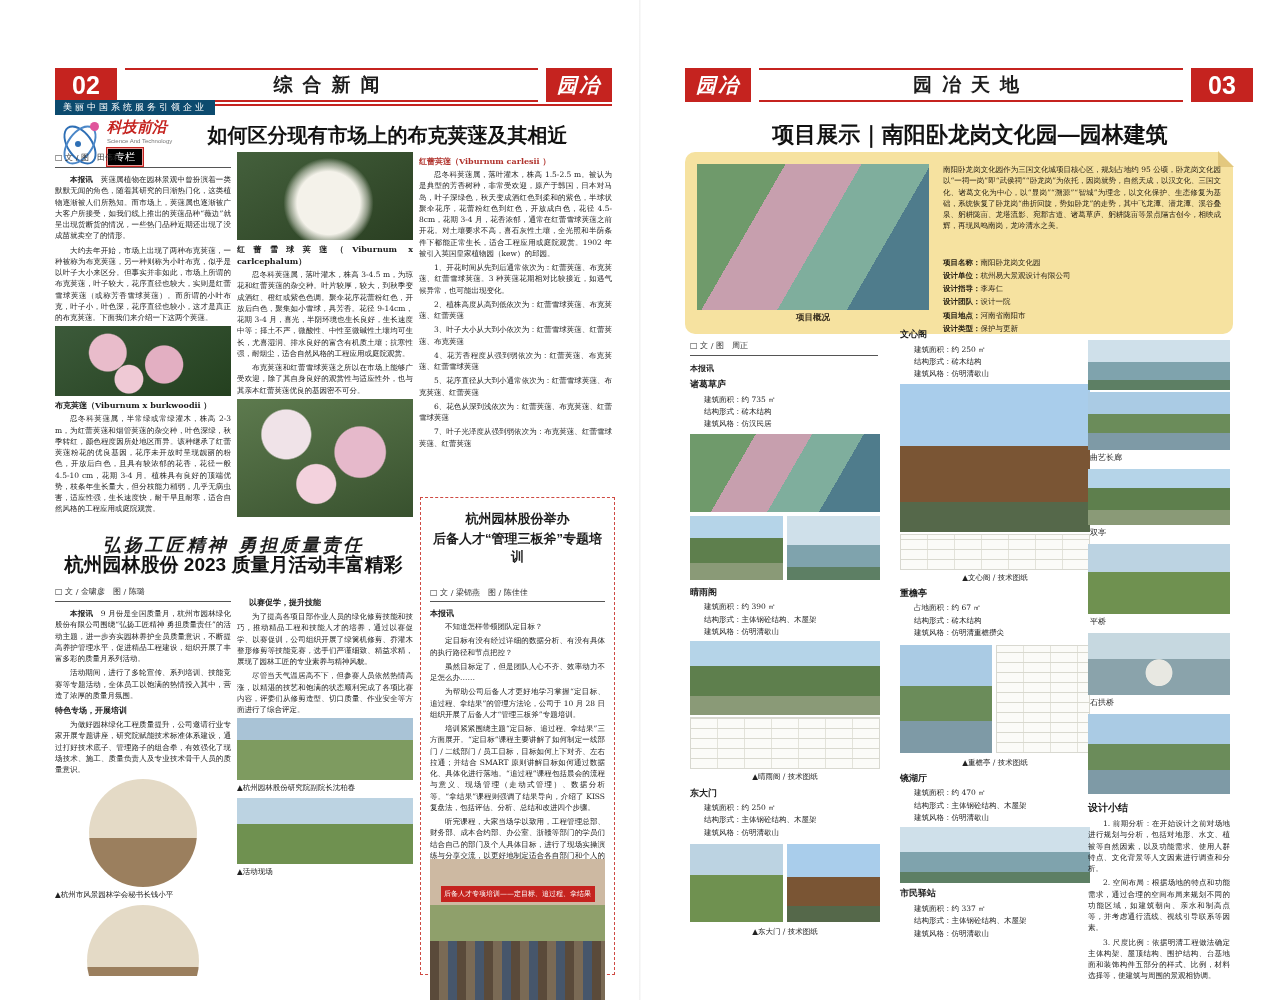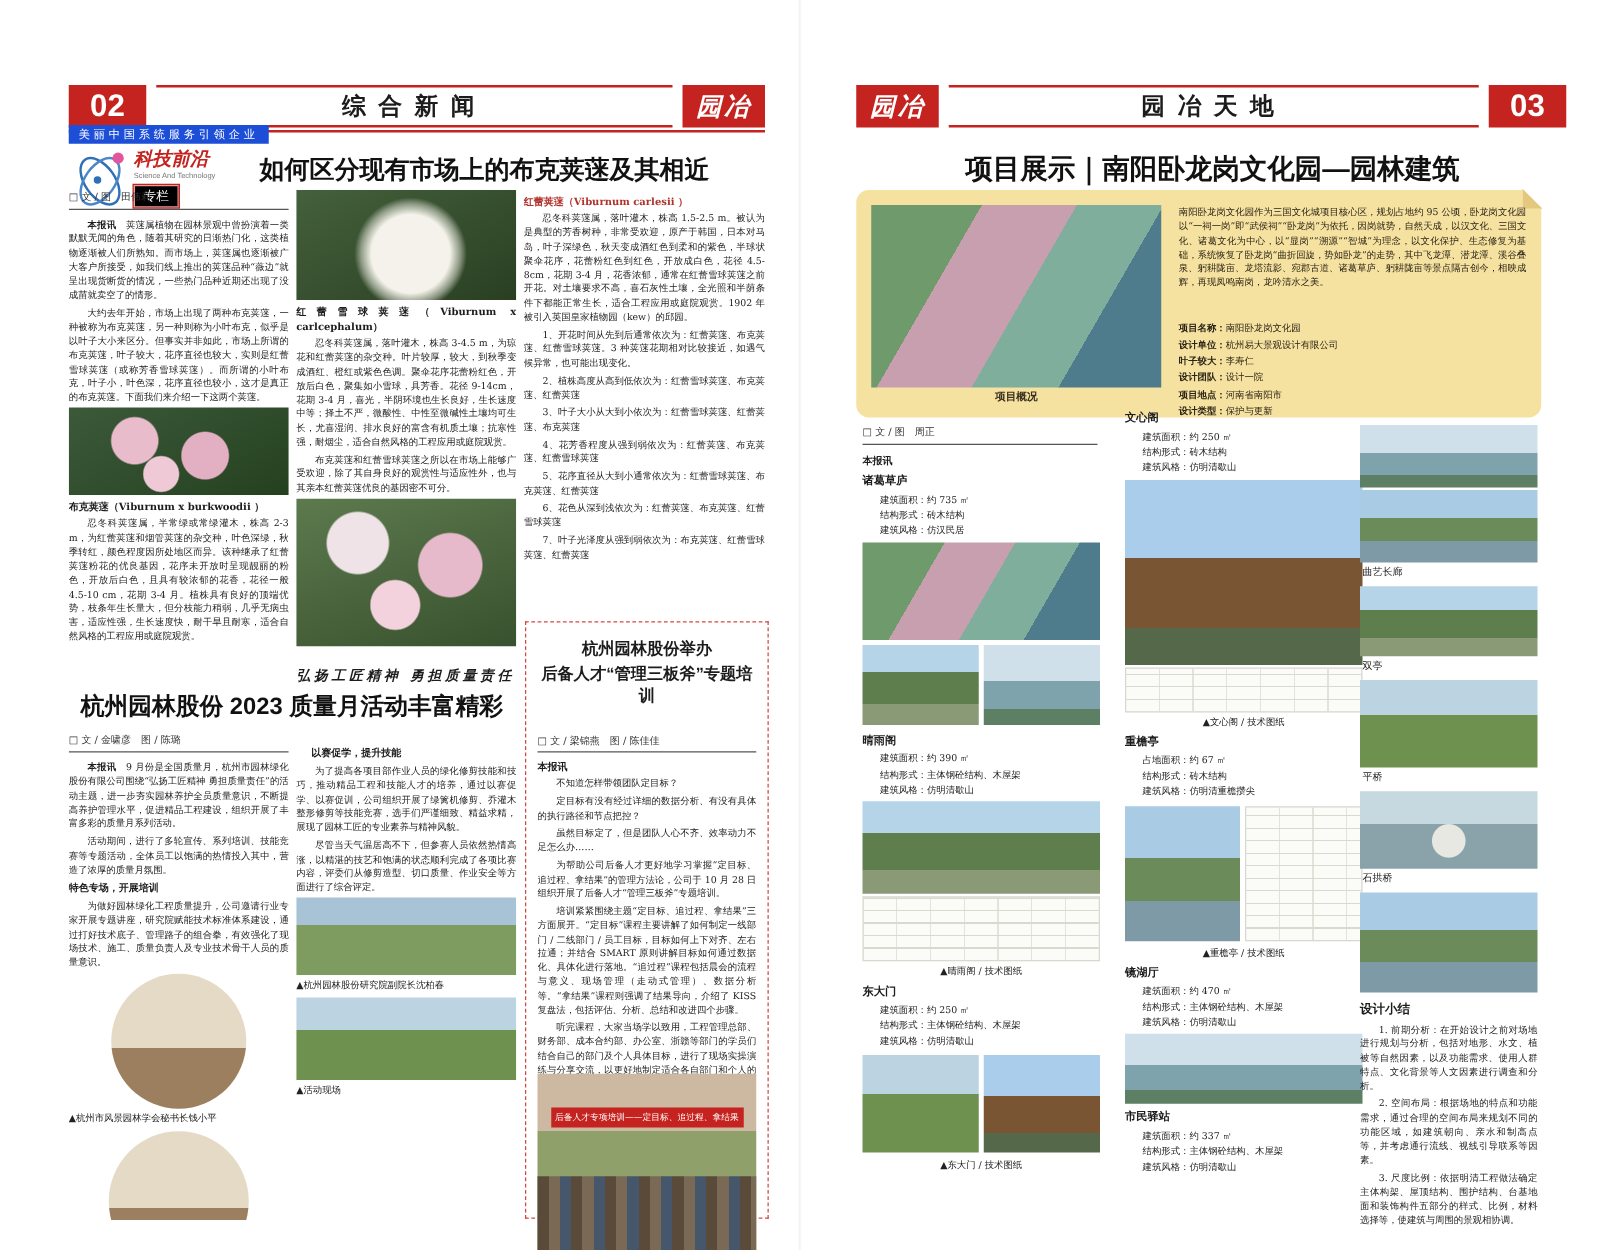--- a/index.html
+++ b/index.html
@@ -9,21 +9,21 @@
           background:linear-gradient(90deg,rgba(0,0,0,.06),rgba(0,0,0,.02));}
 
   
   .redbox{position:absolute;background:#c5231f;color:#fff;display:flex;align-items:center;justify-content:center;
           font-family:"Liberation Sans",sans-serif;font-weight:bold;}
   .pagenum{font-size:25px;}
   .brand{font-size:20px;font-style:italic;font-family:"DejaVu Serif",serif;letter-spacing:2px;}
   .banner{position:absolute;border-top:2px solid #c5231f;border-bottom:2px solid #c5231f;
           display:flex;align-items:center;justify-content:center;font-size:19px;font-weight:bold;letter-spacing:10px;}
   .hairline{position:absolute;height:2px;background:#c5231f;}
-  .tagline{position:absolute;background:#1d4ed8;color:#fff;font-size:9px;letter-spacing:3px;
+  .tagline{position:absolute;background:#0c4a6e;color:#fff;font-size:9px;letter-spacing:3px;
            display:flex;align-items:center;padding:0 8px;height:15px;font-family:"Liberation Sans",sans-serif;}
 
   
   .techlogo{position:absolute;left:55px;top:116px;width:150px;height:62px;}
   .atom{position:absolute;left:0;top:4px;width:46px;height:46px;}
   .atom i{position:absolute;left:3px;top:12px;width:40px;height:22px;border:2.5px solid #2e6fb5;border-radius:50%;}
   .atom i.r1{transform:rotate(55deg);}
   .atom i.r2{transform:rotate(-55deg);border-color:#4b87c8;}
   .atom b{position:absolute;left:20px;top:21px;width:6px;height:6px;background:#2e6fb5;border-radius:50%;}
   .atom s{position:absolute;right:2px;top:2px;width:9px;height:9px;background:#e0559c;border-radius:50%;}
@@ -62,21 +62,21 @@
   .ph-pavilion{background:linear-gradient(#aacbe4 0 38%,#6b8c5a 38% 70%,#7e9aa6 70%);}
   .ph-bridge{background:radial-gradient(circle at 50% 64%,#e8e8e2 0 16%,transparent 17%),
     linear-gradient(#c6d8e0 0 42%,#8aa3ab 42%);}
   .ph-drawing{background:#fbfbf8;border:1px solid #d8d8d0;box-sizing:border-box;
     background-image:repeating-linear-gradient(0deg,transparent 0 9px,#d9d9cf 9px 10px),
                      repeating-linear-gradient(90deg,transparent 0 26px,#e3e3da 26px 27px);}
   .row2{display:flex;gap:4px;}
   .row2 .ph{flex:1;}
 
   
-  .kicker{position:absolute;font-size:11px;font-weight:bold;font-style:italic;text-align:right;letter-spacing:3px;}
+  .kicker{position:absolute;font-size:18px;font-weight:bold;font-style:italic;text-align:center;letter-spacing:3px;}
   .circ{border-radius:50%;}
 
   
   .dashbox{position:absolute;border:1.5px dashed #cf4a43;padding:10px 9px;box-sizing:border-box;background:#fff;}
   .dash-t{font-size:13px;font-weight:bold;text-align:center;margin:2px 0;font-family:"Liberation Sans",sans-serif;}
   .dash-body{font-size:7.5px;line-height:1.5;text-align:justify;overflow:hidden;height:238px;}
   .dash-body p{margin:0 0 3px;text-indent:2em;}
   .bannerph{position:relative;width:100%;height:152px;background:linear-gradient(#cdb9a2 0 30%,#8fa06b 30%);}
   .bannerph .strip{position:absolute;left:6%;top:18%;width:88%;height:16px;background:#c5231f;color:#fff;
       font-size:7px;display:flex;align-items:center;justify-content:center;white-space:nowrap;overflow:hidden;}
@@ -213,21 +213,21 @@
 
   <div class="yellowbox" style="left:685px;top:152px;width:548px;height:182px;">
     <div class="fold"></div>
     <div class="ph ph-aerial ybx-photo"></div>
     <div class="ybx-cap">项目概况</div>
     <div class="ybx-text">南阳卧龙岗文化园作为三国文化城项目核心区，规划占地约 95 公顷，卧龙岗文化园以“一祠一岗”即“武侯祠”“卧龙岗”为依托，因岗就势，自然天成，以汉文化、三国文化、诸葛文化为中心，以“显岗”“溯源”“智城”为理念，以文化保护、生态修复为基础，系统恢复了卧龙岗“曲折回旋，势如卧龙”的走势，其中飞龙潭、潜龙潭、溪谷叠泉、躬耕陇亩、龙塔流影、宛郡古道、诸葛草庐、躬耕陇亩等景点隔古创今，相映成辉，再现凤鸣南岗，龙吟清水之美。</div>
     <div class="ybx-fields">
 
     <div><b>项目名称：</b><span>南阳卧龙岗文化园</span></div>
         <div><b>设计单位：</b><span>杭州易大景观设计有限公司</span></div>
-        <div><b>叶子较大：</b><span>李寿仁</span></div>
+        <div><b>设计指导：</b><span>李寿仁</span></div>
         <div><b>设计团队：</b><span>设计一院</span></div>
         <div><b>项目地点：</b><span>河南省南阳市</span></div>
         <div><b>设计类型：</b><span>保护与更新</span></div>
       </div>
   </div>
 
   <div class="rcol" style="left:690px;top:340px;width:190px;">
     <div class="byline" style="width:188px;">□ 文 / 图　周正</div>
     <div class="pcap">本报讯</div>
 

